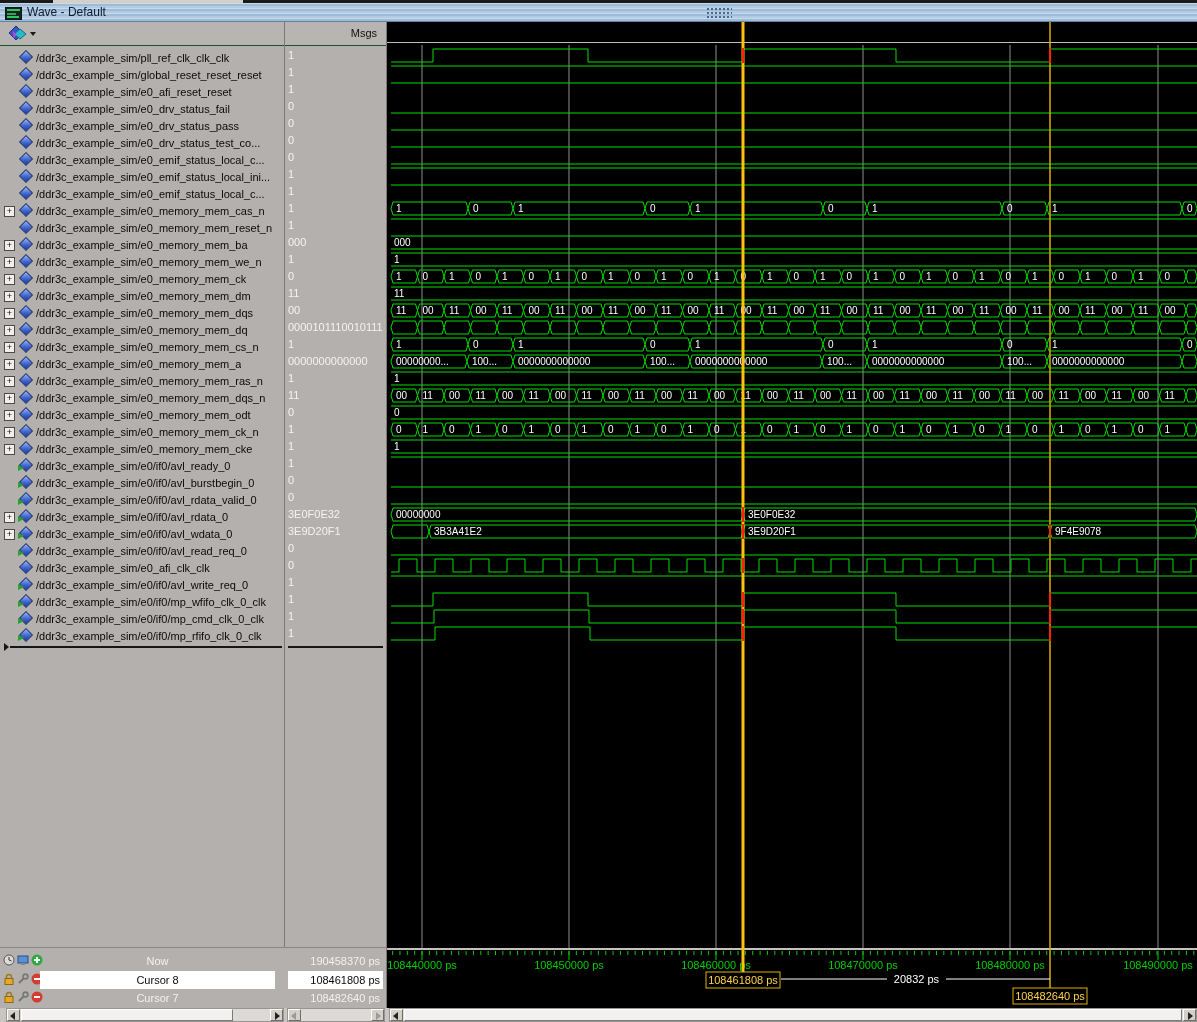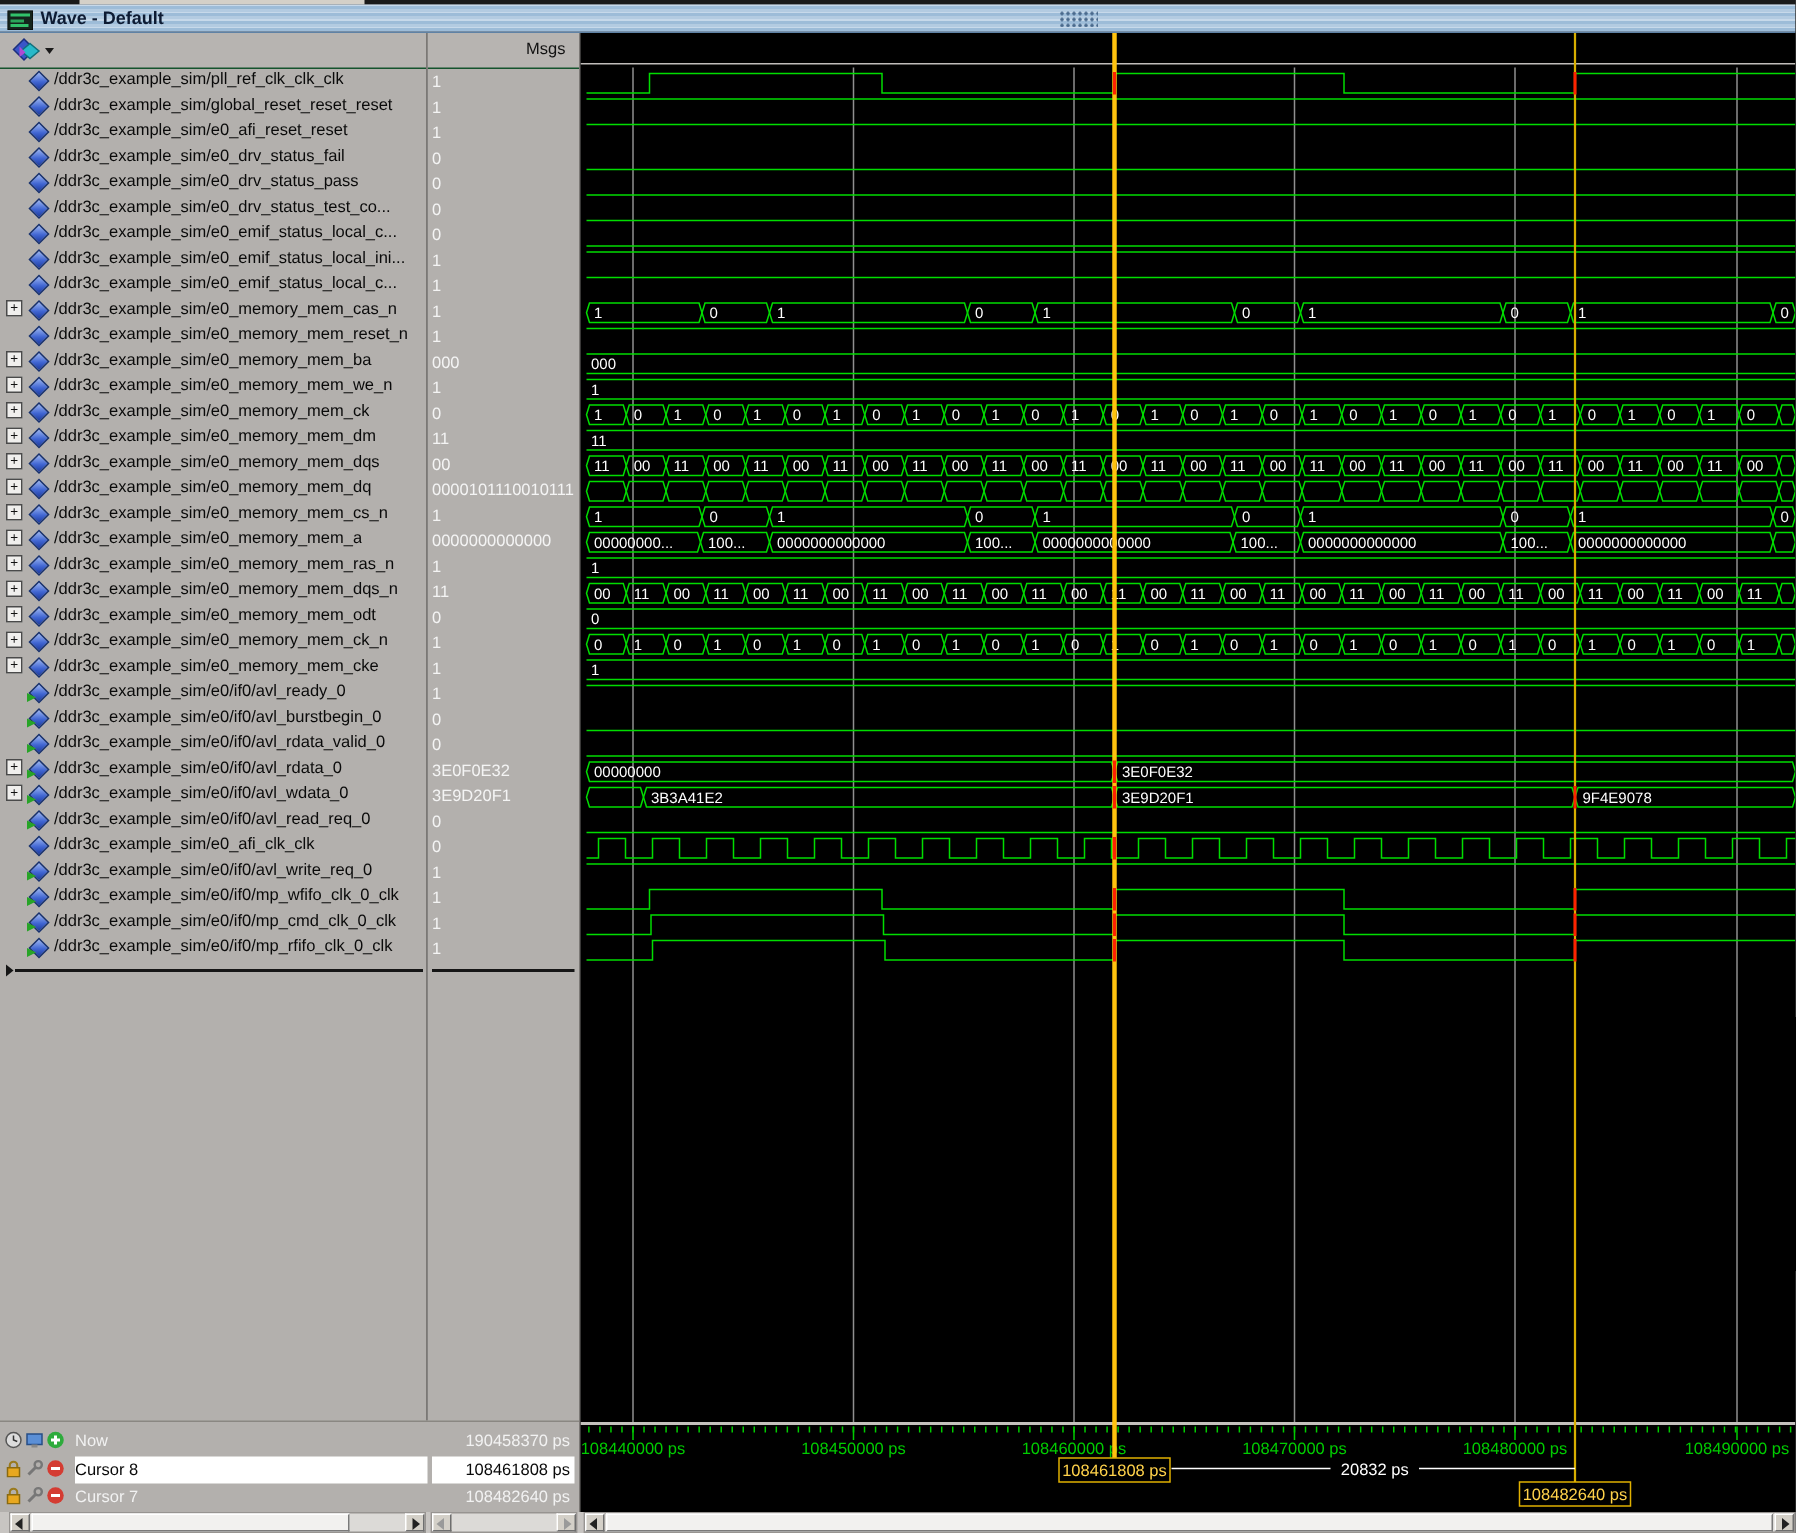--- a/index.html
+++ b/index.html
@@ -5,34 +5,34 @@
   html,body{margin:0;padding:0}
   body{width:1197px;height:1022px;position:relative;background:#6b6b6b;
        font-family:"Liberation Sans",sans-serif;overflow:hidden}
   
   #top-strip{position:absolute;left:0;top:0;width:1197px;height:3px;background:#1a1a1a}
   #top-strip .lightseg{position:absolute;left:53px;top:0;width:190px;height:3px;background:#d4d0c8}
   
   #titlebar{position:absolute;left:0;top:3px;width:1197px;height:19px;
     background:repeating-linear-gradient(180deg,#c7d9ea 0 1px,#9dbcd8 1px 3px,#b3cbe1 3px 5px);
     border-bottom:1px solid #5f82a5;box-sizing:border-box}
-  #titlebar .wtitle{position:absolute;left:27px;top:2px;font-size:12px;color:#0d1b33;font-weight:bold}
+  #titlebar .wtitle{position:absolute;left:27px;top:2px;font-size:12px;color:#0d1b33;font-weight:normal}
   #titlebar .grip{position:absolute;left:706px;top:4px;width:26px;height:11px;
     background-image:radial-gradient(#4a6a8d 1px,transparent 1.2px);background-size:4px 4px}
   #win-icon{position:absolute;left:5px;top:4px}
   
   #names-panel{position:absolute;left:0;top:22px;width:284px;height:926px;background:#b3b0ad;overflow:hidden}
   #msgs-panel{position:absolute;left:285px;top:22px;width:101px;height:926px;background:#b3b0ad;overflow:hidden}
   .panel-head{position:absolute;left:0;top:0;right:0;height:23px;border-bottom:1px solid #14532d;background:#b7b4b1}
   #msgs-panel .panel-head{text-align:right;font-size:11px;color:#111;line-height:23px;padding-right:9px}
   .vdiv{position:absolute;top:22px;width:1px;height:986px;background:#7b7875}
   
   #signal-rows{position:absolute;left:0;top:25px;right:0}
   #value-rows{position:absolute;left:0;top:25px;right:0}
-  .srow{display:flex;align-items:flex-start;height:17px;padding-left:4px;box-sizing:border-box}
+  .srow{display:flex;align-items:flex-end;height:17px;padding-left:4px;box-sizing:border-box}
   .expand{width:9px;height:9px;margin-right:4px;background:#f0efed;border:1px solid #4a4a4a;
     font-size:9px;line-height:8px;text-align:center;color:#111;box-sizing:content-box;flex:0 0 9px}
   .expand.hidden{visibility:hidden}
   .diaw{position:relative;width:14px;height:14px;margin-right:3px;flex:0 0 14px}
   .dia{position:absolute;left:2px;top:2px;width:8px;height:8px;
     background:linear-gradient(135deg,#9cb6f2 0%,#4166d2 55%,#1c3a9e 100%);
     border:1px solid #16306e;transform:rotate(45deg)}
   .ioarr{position:absolute;left:-1px;top:7px;width:0;height:0;
     border-top:3px solid transparent;border-bottom:3px solid transparent;border-left:6px solid #27a427}
   .sname{font-size:11px;color:#0a0a0a;white-space:nowrap;overflow:hidden}
@@ -41,21 +41,21 @@
   .imark{position:absolute;height:0;border-top:2px solid #161616}
   .imark .tri{position:absolute;left:-6px;top:-5px;width:0;height:0;
     border-top:4px solid transparent;border-bottom:4px solid transparent;border-left:5px solid #161616}
   
   #wave-svg{position:absolute;left:387px;top:22px;background:#000;display:block}
   
   #footer{position:absolute;left:0;top:947px;width:386px;height:61px;background:#b3b0ad;
     border-top:1px solid #8a8782}
   .frow{position:absolute;left:0;width:386px;height:18px}
   .ficons{position:absolute;left:3px;top:2px;display:flex;gap:2px}
-  .fname{position:absolute;left:50px;width:235px;text-align:left;font-size:11px;line-height:18px;color:#f2f2f2}
+  .fname{position:absolute;left:40px;width:235px;text-align:center;font-size:11px;line-height:18px;color:#f2f2f2}
   .fval{position:absolute;left:288px;width:92px;text-align:right;font-size:11px;line-height:18px;color:#f2f2f2;padding-right:3px}
   .selcell{background:#ffffff;color:#0a0a0a !important}
   
   #sbrow{position:absolute;left:0;top:1008px;width:1197px;height:14px;background:#c8c5c2}
   .sbar{position:absolute;top:1008px;height:14px;background:#dcdad7;border:1px solid #979491;box-sizing:border-box}
   .sb-btn{position:absolute;top:0;width:13px;height:12px;background:#d4d0c8;
     border:1px solid;border-color:#ffffff #6e6e6e #6e6e6e #ffffff;box-sizing:border-box}
   .sb-thumb{position:absolute;top:0;height:12px;background:#f2f1ef;
     border:1px solid;border-color:#ffffff #7a7a7a #7a7a7a #ffffff;box-sizing:border-box}
   .tri{width:0;height:0;position:absolute;top:2px}

